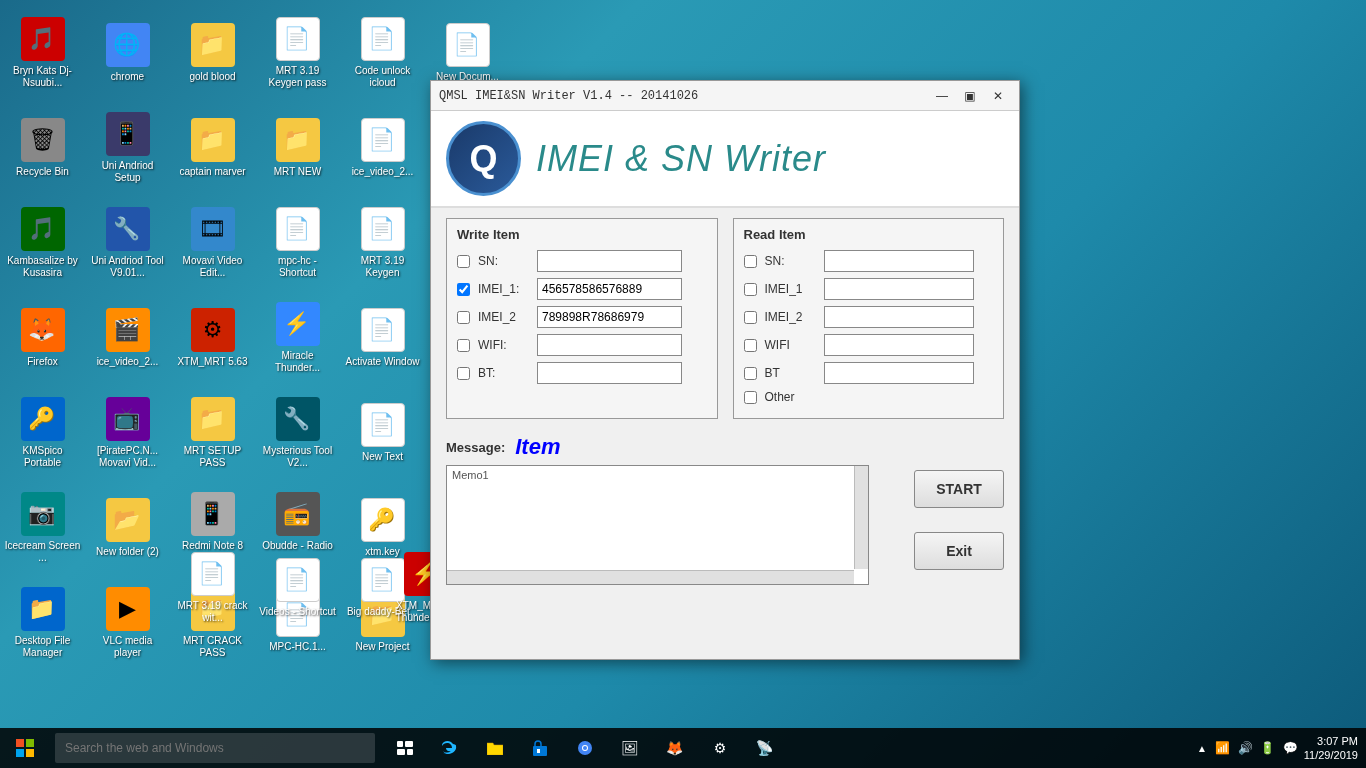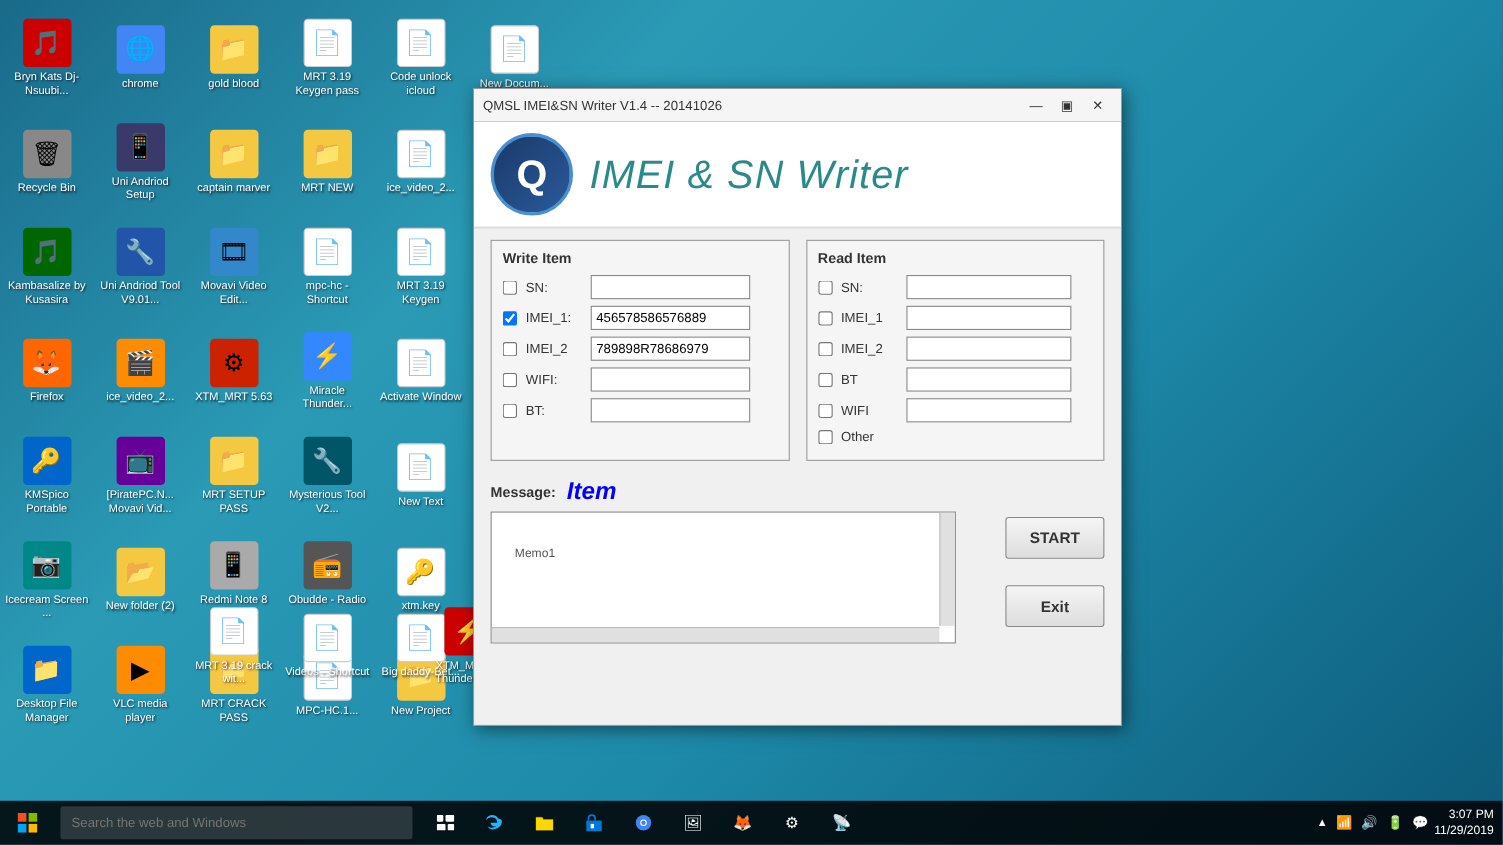--- a/index.html
+++ b/index.html
@@ -160,20 +160,21 @@
       display: flex;
       align-items: center;
       padding: 0 8px;
       border-bottom: 1px solid #ccc;
     }
 
     .window-title {
       font-size: 12px;
       color: #333;
       flex: 1;
+      font-family: Liberation Mono, monospace;
     }
 
     .window-controls {
       display: flex;
       gap: 2px;
     }
 
     .win-btn {
       width: 26px;
       height: 20px;
@@ -311,25 +312,24 @@
       border: 1px solid #888;
       background: white;
       height: 120px;
       position: relative;
       overflow: hidden;
     }
 
     .memo-label {
       font-size: 11px;
       color: #555;
-      padding: 15px 5px;
+      padding: 3px 5px;
       position: absolute;
-      top: 16px;
+      top: 0;
       left: 0;
-      margin-left: 16px;
     }
 
     .memo-scrollbar {
       position: absolute;
       right: 0;
       top: 0;
       bottom: 15px;
       width: 14px;
       background: #e0e0e0;
       border-left: 1px solid #bbb;
@@ -636,26 +636,26 @@
             <span class="field-label">IMEI_1</span>
             <input type="text" class="field-input field-input-read" value="" style="">
           </div>
           <div class="field-row">
             <input type="checkbox" style="">
             <span class="field-label">IMEI_2</span>
             <input type="text" class="field-input field-input-read" value="" style="">
           </div>
           <div class="field-row">
             <input type="checkbox" style="">
+            <span class="field-label">WIFI</span>
+            <input type="text" class="field-input field-input-read" value="" style="">
+          </div>
+          <div class="field-row">
+            <input type="checkbox" style="">
             <span class="field-label">BT</span>
-            <input type="text" class="field-input field-input-read" value="" style="">
-          </div>
-          <div class="field-row">
-            <input type="checkbox" style="">
-            <span class="field-label">WIFI</span>
             <input type="text" class="field-input field-input-read" value="" style="">
           </div>
           <div class="field-row">
             <input type="checkbox" style="">
             <span class="field-label">Other</span>
           </div>
         </div>
       </div>
 
       <div class="message-row">

